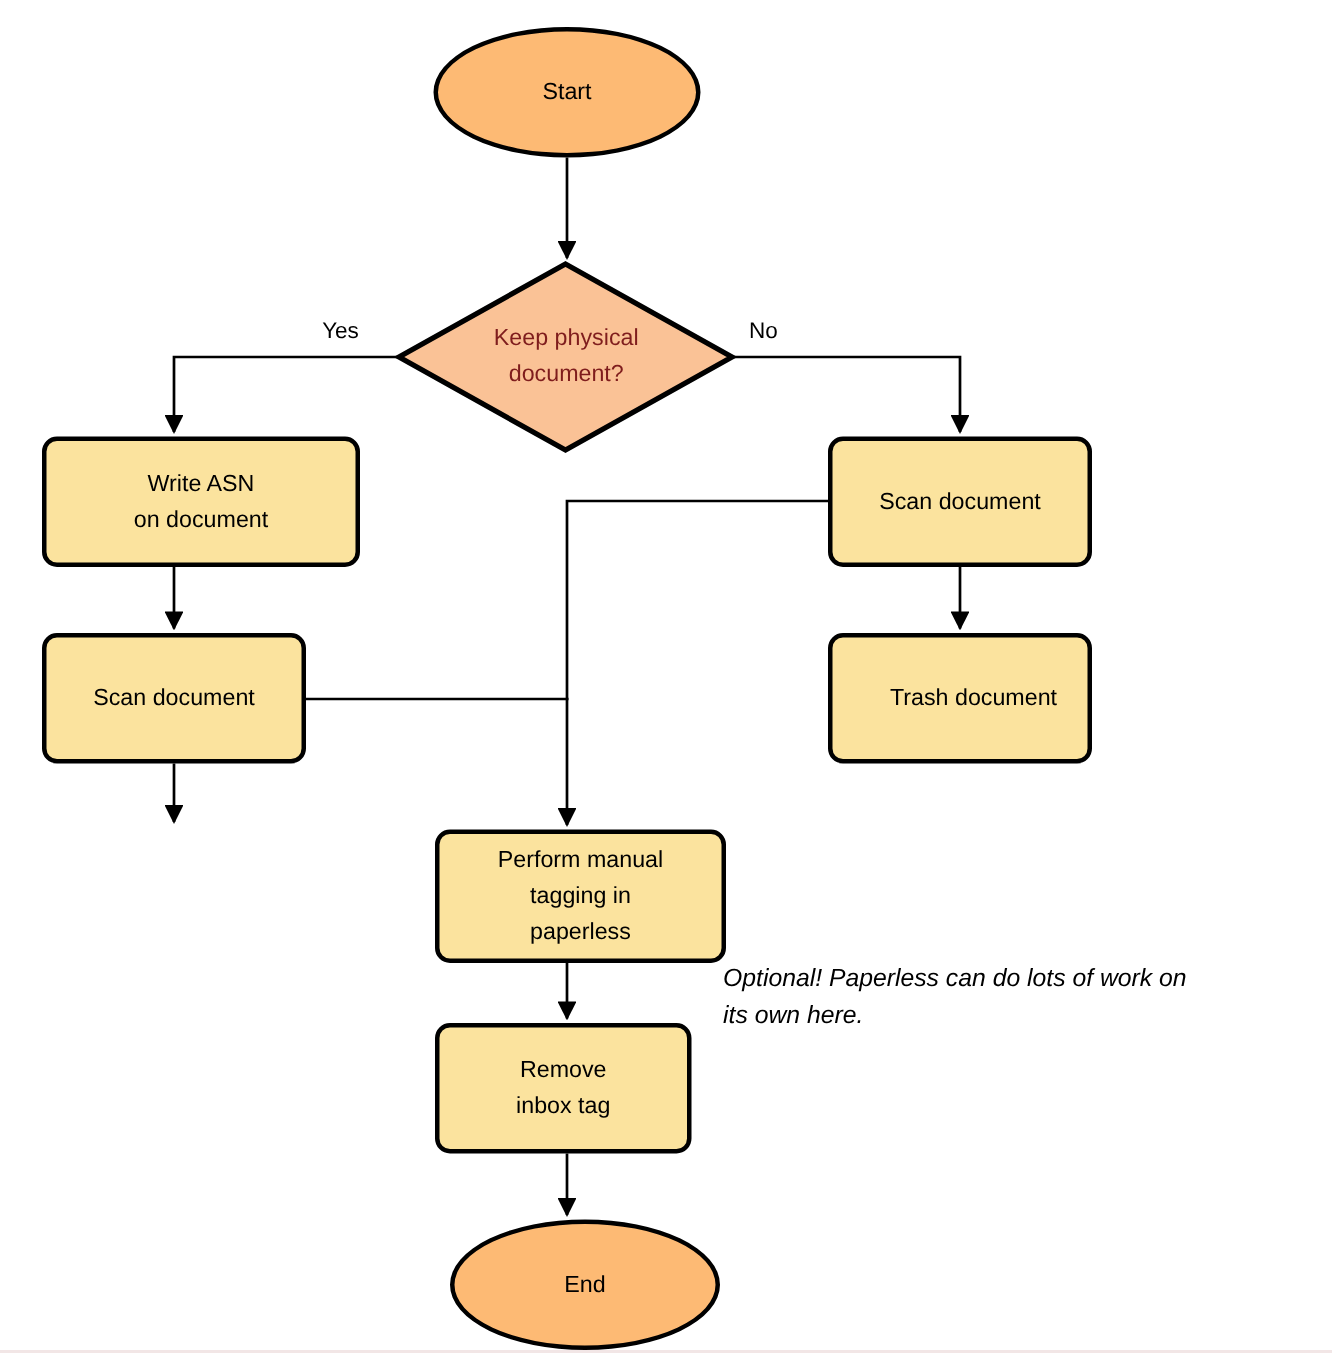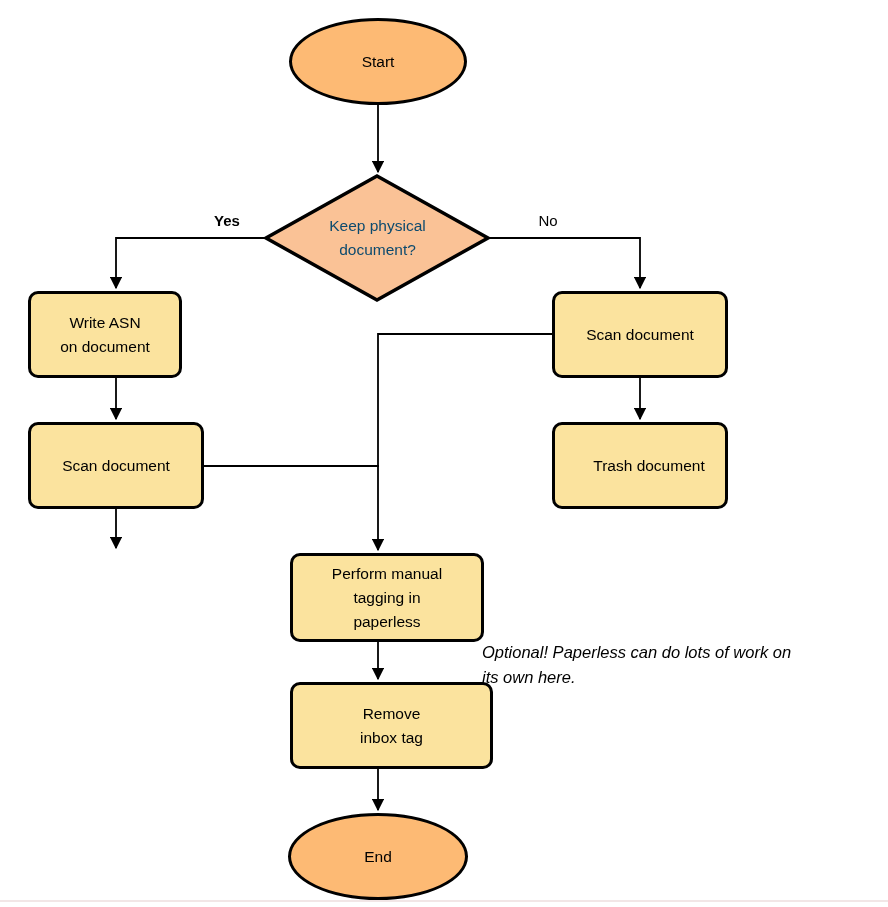--- a/index.html
+++ b/index.html
@@ -46,21 +46,21 @@
 
   .decision-label {
     position: absolute;
     display: flex;
     align-items: center;
     justify-content: center;
     text-align: center;
     white-space: pre-line;
     font-size: 15.5px;
     line-height: 24px;
-    color: #0c4a6e;
+    color: #7f1d1d;
   }
 
   .edge-label {
     position: absolute;
     font-size: 15px;
     color: #000000;
     text-align: center;
   }
 
   .note {
@@ -108,41 +108,41 @@
     </g>
 
     <polygon points="377,176 488,238 377,300 266,238" fill="#fac296" stroke="#000000" stroke-width="3.5"></polygon>
   </svg>
 
   <div class="node terminal" style="left:289px; top:18px; width:178px; height:87px;">Start</div>
 
   <div class="decision-label" style="left:290px; top:214px; width:175px; height:48px;">Keep physical
 document?</div>
 
-  <div class="edge-label" style="left:207px; top:212px; width:40px;font-weight:bold;">Yes</div>
+  <div class="edge-label" style="left:207px; top:212px; width:40px;">Yes</div>
 
-  <div class="edge-label" style="left:528px; top:212px; width:40px;">No</div>
+  <div class="edge-label" style="left:489px; top:212px; width:40px;">No</div>
 
-  <div class="node process" style="left:28px; top:291px; width:154px; height:87px;">Write ASN
+  <div class="node process" style="left:28px; top:291px; width:212px; height:87px;">Write ASN
 on document</div>
 
   <div class="node process" style="left:552px; top:291px; width:176px; height:87px;">Scan document</div>
 
   <div class="node process" style="left:28px; top:422px; width:176px; height:87px;">Scan document</div>
 
   <div class="node process" style="left:552px; top:422px; width:176px; height:87px;padding-left:18px;">Trash document</div>
 
 
   <div class="node process" style="left:290px; top:553px; width:194px; height:89px;">Perform manual
 tagging in
 paperless</div>
 
   <div class="note" style="left:482px; top:592px; width:404px;">Optional! Paperless can do lots of work on
 its own here.</div>
 
-  <div class="node process" style="left:290px; top:682px; width:203px; height:87px;">Remove
+  <div class="node process" style="left:290px; top:682px; width:171px; height:87px;">Remove
 inbox tag</div>
 
-  <div class="node terminal" style="left:288px; top:813px; width:180px; height:87px;">End</div>
+  <div class="node terminal" style="left:300px; top:813px; width:180px; height:87px;">End</div>
 
   <div class="footer-line"></div>
 
 </div>
 
 </body></html>

